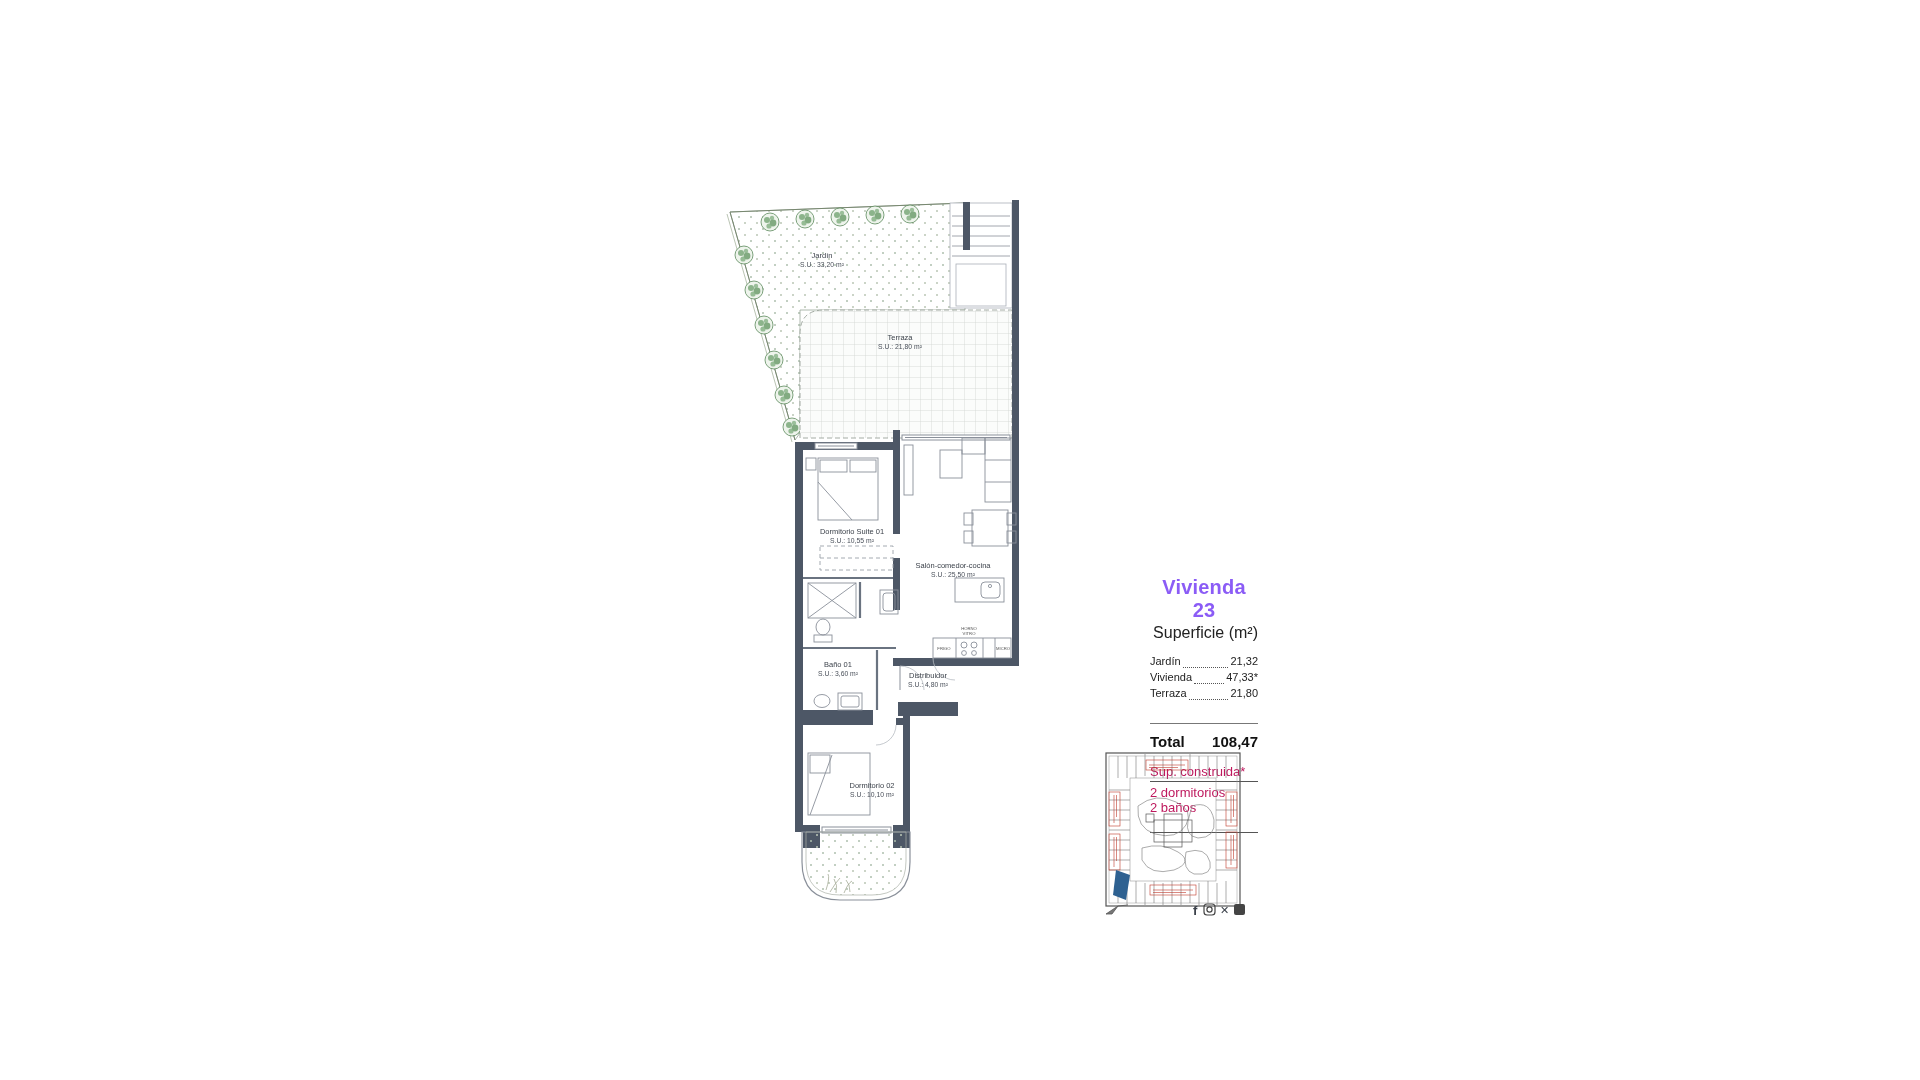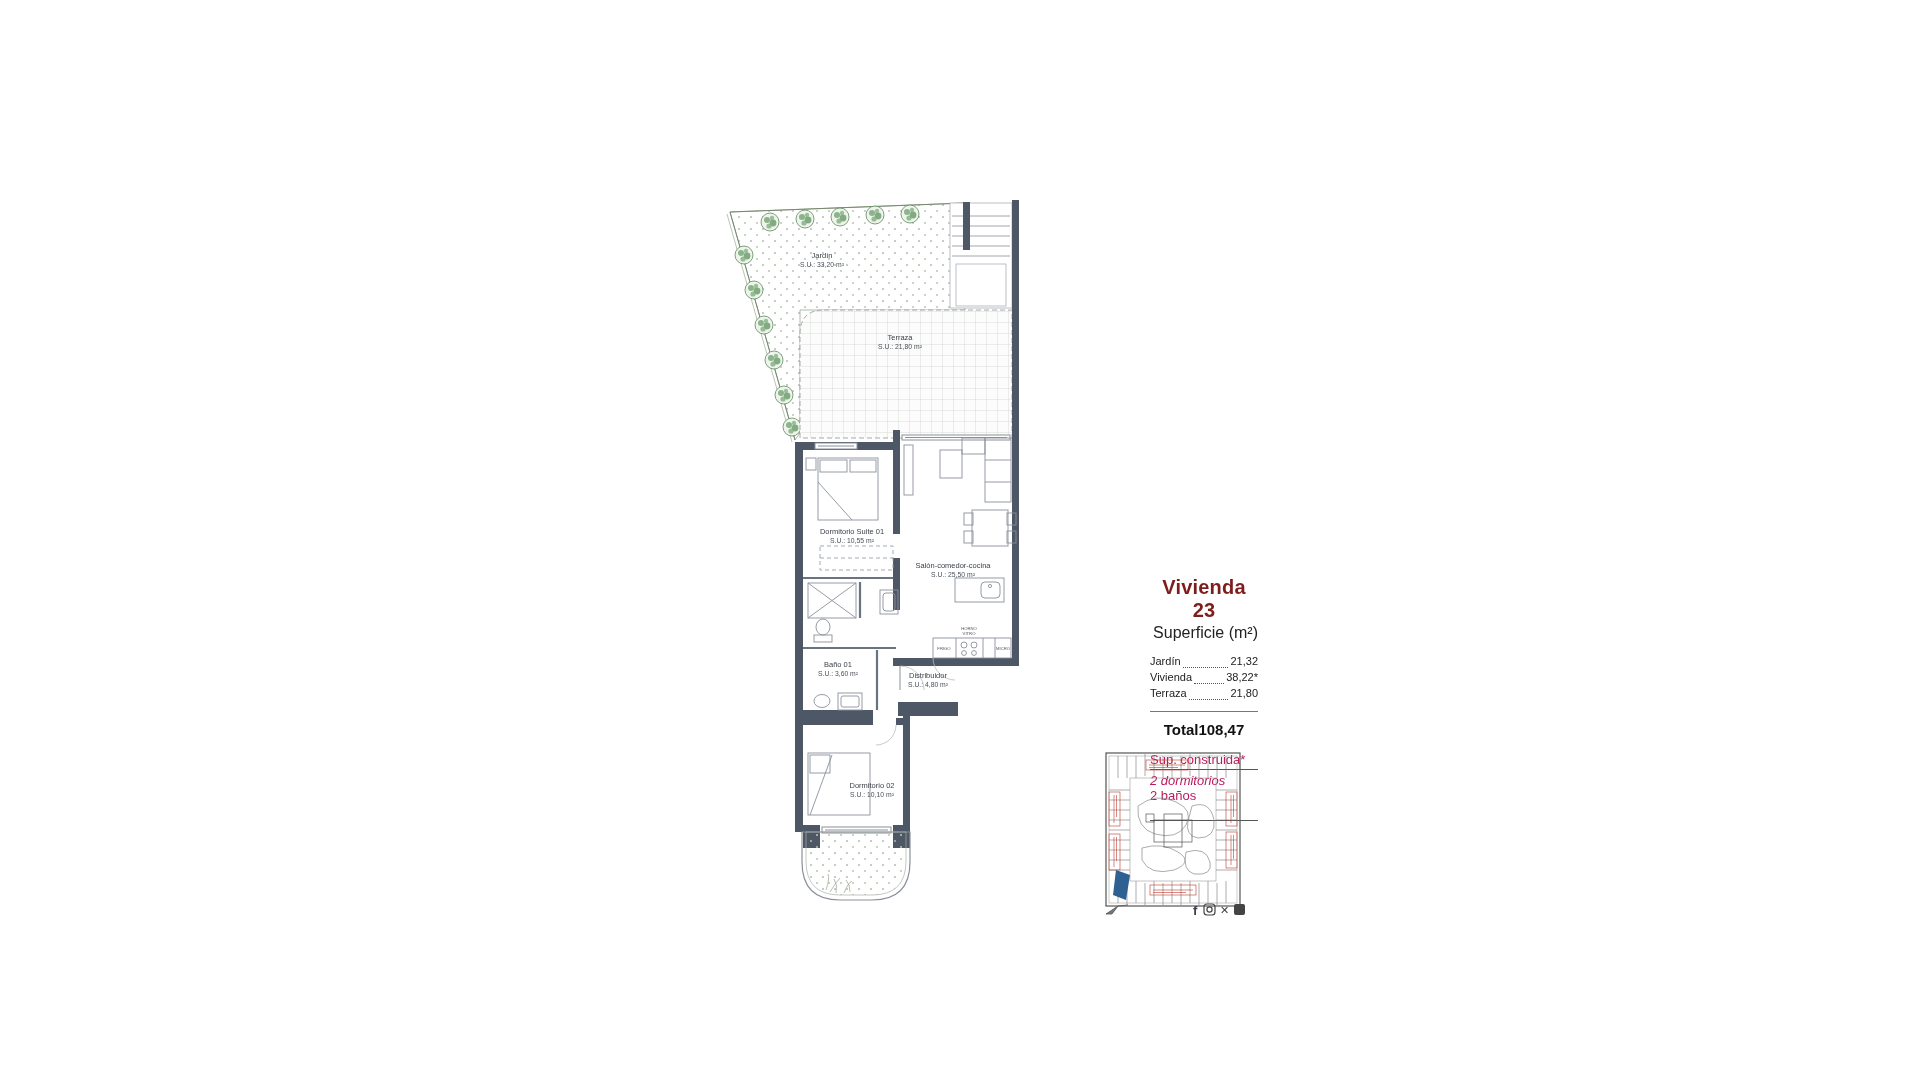--- a/index.html
+++ b/index.html
@@ -6,32 +6,32 @@
   body{
     width:1920px;height:1080px;position:relative;background:#ffffff;
     font-family:"Liberation Sans","DejaVu Sans",sans-serif;color:#3a3f47;
     overflow:hidden;
   }
   #plan-svg{position:absolute;left:700px;top:190px;width:340px;height:740px;}
   #keyplan-svg{position:absolute;left:1098px;top:748px;width:150px;height:170px;}
 
   
   #info-panel{position:absolute;left:1150px;top:576px;width:108px;}
-  .info-title{font-size:20px;font-weight:bold;text-align:center;letter-spacing:0.2px;color:#7f1d1d;}
+  .info-title{font-size:20px;font-weight:bold;text-align:center;letter-spacing:0.2px;color:#8b5cf6;}
   .info-subtitle{font-size:16px;text-align:right;margin-top:2px;color:#222;}
   .info-list{margin-top:12px;font-size:11px;color:#222;}
   .info-row{display:flex;align-items:flex-end;line-height:1.45;}
   .info-row .lbl{white-space:nowrap;}
   .info-row .leader{flex:1;border-bottom:1.5px dotted #555;margin:0 2px 2px 2px;min-width:6px;}
   .info-row .val{white-space:nowrap;}
-  .total-row{display:flex;justify-content:center;font-size:15px;font-weight:bold;
-    border-top:1px solid #777;margin-top:9px;padding-top:9px;color:#111;}
+  .total-row{display:flex;justify-content:space-between;font-size:15px;font-weight:bold;
+    border-top:1px solid #777;margin-top:21px;padding-top:9px;color:#111;}
   .notes{margin-top:14px;font-size:13px;text-align:left;color:#be185d;}
   .note-underlined{border-bottom:1px solid #555;padding-bottom:2px;}
-  .note-plain{padding-top:3px;font-style:italic;}
+  .note-plain{padding-top:3px;}
   .note-last{border-bottom:1px solid #555;padding-bottom:17px;}
 
   
   text{font-family:"Liberation Sans","DejaVu Sans",sans-serif;fill:#3c424b;}
   .room-name{font-size:7.5px;text-anchor:middle;}
   .room-area{font-size:6.8px;text-anchor:middle;fill:#4a505a;}
   .tiny-label{font-size:4.2px;text-anchor:middle;fill:#555;}
 </style>
 </head>
 <body>
@@ -227,21 +227,21 @@
 
   <div class="info-list">
     <div class="info-row">
       <span class="lbl">Jardín</span>
       <span class="leader"></span>
       <span class="val">21,32</span>
     </div>
     <div class="info-row">
       <span class="lbl">Vivienda</span>
       <span class="leader"></span>
-      <span class="val">38,22*</span>
+      <span class="val">47,33*</span>
     </div>
     <div class="info-row">
       <span class="lbl">Terraza</span>
       <span class="leader"></span>
       <span class="val">21,80</span>
     </div>
   </div>
 
   <div class="total-row">
     <span>Total</span>

